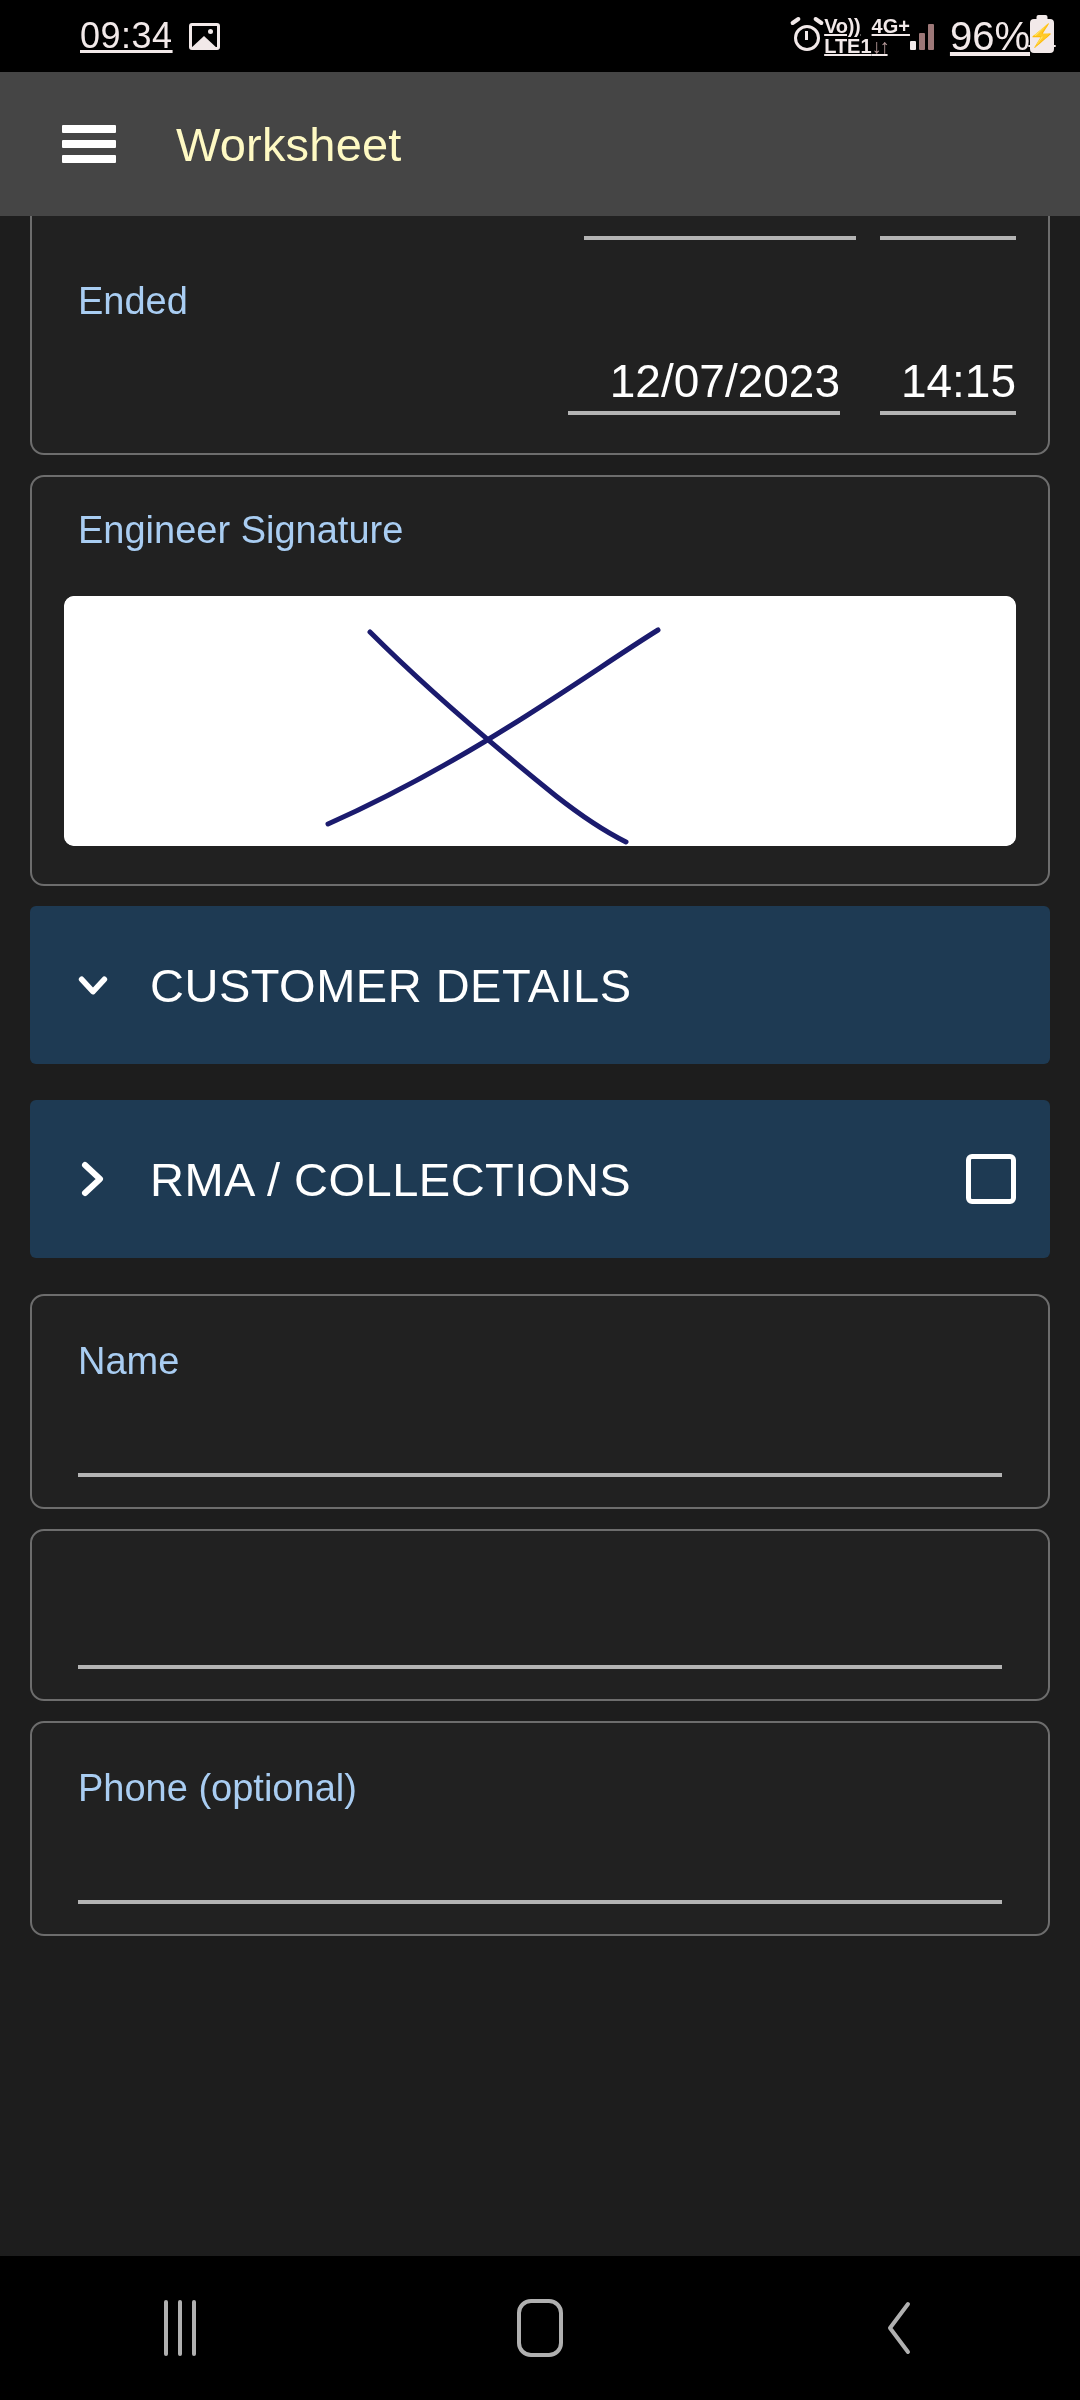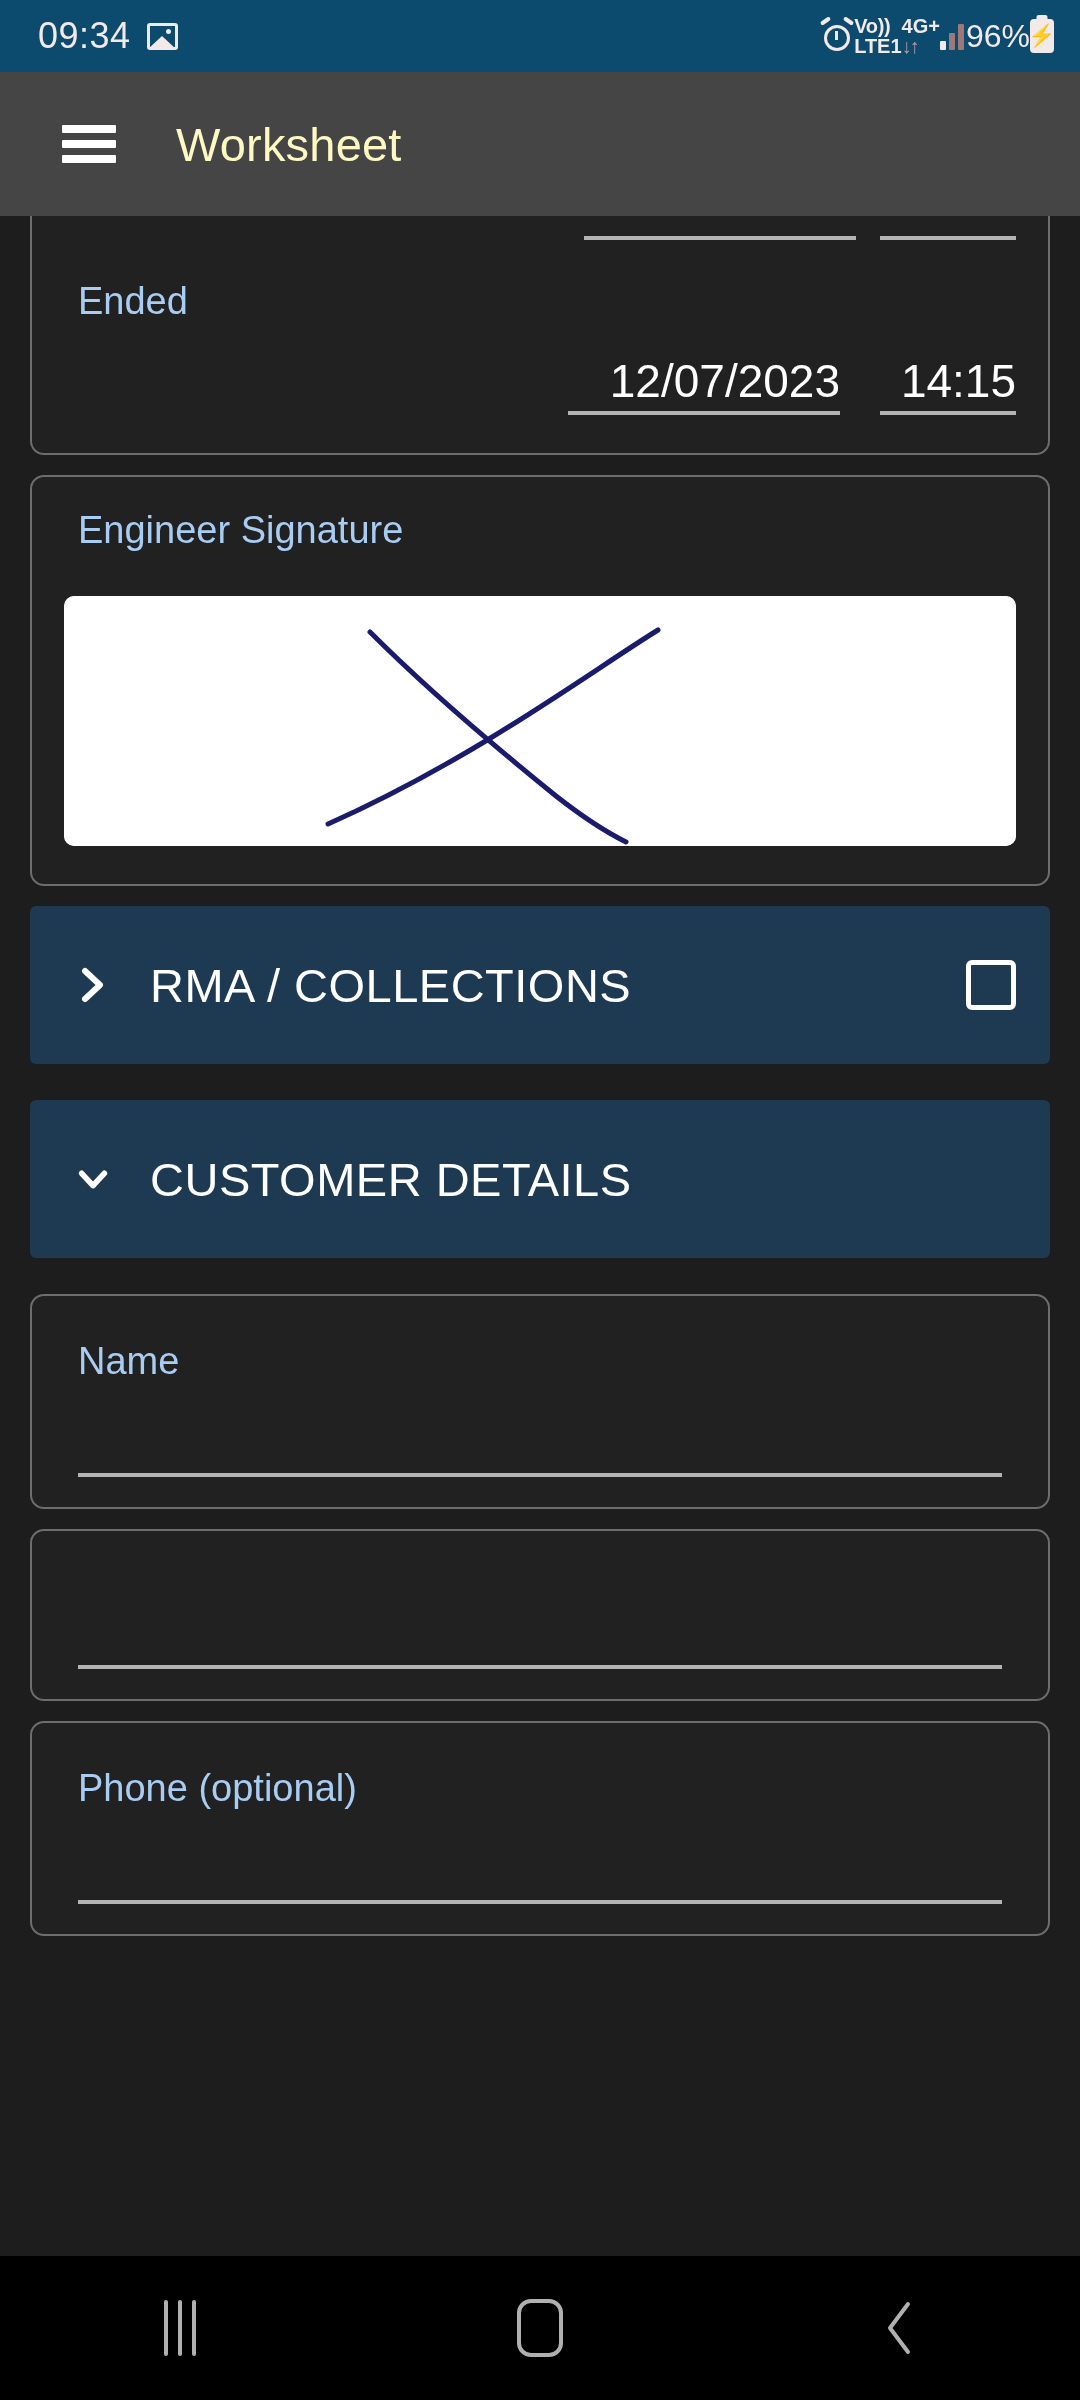--- a/index.html
+++ b/index.html
@@ -6,23 +6,23 @@
   html, body {
     width:1080px; height:2400px;
     background:#1d1d1d;
     font-family:"Liberation Sans", sans-serif;
     overflow:hidden;
   }
   #screen { position:relative; width:1080px; height:2400px; display:flex; flex-direction:column; }
 
   
   .status-bar {
-    height:72px; background:#0c4a6e; color:#f2e9e9;
+    height:72px; background:#000000; color:#f2e9e9;
     display:flex; align-items:center; justify-content:space-between;
-    padding:0 26px 0 38px; flex:0 0 72px;
+    padding:0 26px 0 80px; flex:0 0 72px;text-decoration:underline;
   }
   .sb-left { display:flex; align-items:center; gap:16px; }
   .sb-clock { font-size:36px; letter-spacing:0.5px; font-weight:400; }
   .sb-right { display:flex; align-items:center; }
   .icon-img {
     width:31px; height:27px; border:3px solid #f2e9e9; border-radius:3px;
     position:relative; overflow:hidden;
   }
   .icon-img::before {
     content:""; position:absolute; left:-2px; bottom:-2px;
@@ -49,21 +49,21 @@
   .volte { display:flex; flex-direction:column; line-height:1.0; font-size:20px; font-weight:700; }
   .volte span:first-child { letter-spacing:-0.3px; }
   .net { display:flex; align-items:center; gap:4px; }
   .net-col { display:flex; flex-direction:column; line-height:1.0; font-size:20px; font-weight:700; }
   .net-arrows { font-size:20px; letter-spacing:-2px; color:#b59a9a; }
   .bars { display:flex; align-items:flex-end; gap:3px; height:28px; }
   .bars i { width:6px; background:#f2e9e9; border-radius:1px; display:block; }
   .bars i:nth-child(1){ height:9px; }
   .bars i:nth-child(2){ height:17px; background:#9d7878; }
   .bars i:nth-child(3){ height:26px; background:#9d7878; }
-  .sb-batt-text { font-size:32px; font-weight:400; margin-left:2px;text-align:right; }
+  .sb-batt-text { font-size:40px; font-weight:400; margin-left:16px;text-align:right; }
   .batt {
     width:24px; height:34px; border:3px solid #f2e9e9; border-radius:4px;
     position:relative; background:#f2e9e9; display:flex; align-items:center; justify-content:center;
   }
   .batt::before {
     content:""; position:absolute; top:-7px; left:50%; transform:translateX(-50%);
     width:11px; height:5px; background:#f2e9e9; border-radius:2px 2px 0 0;
   }
   .batt .bolt { color:#330404; font-size:22px; line-height:1; font-weight:700; }
 
@@ -222,37 +222,37 @@
       <div class="sign-label field-label">Engineer Signature</div>
       <svg class="sign-pad" viewBox="0 0 952 250" preserveAspectRatio="none">
         <rect x="0" y="0" width="952" height="250" rx="10" fill="#ffffff"></rect>
         <path d="M 306 36 C 360 90 430 150 492 200 C 520 222 546 238 562 246" stroke="#1b1b6e" stroke-width="5" fill="none" stroke-linecap="round"></path>
         <path d="M 264 228 C 300 212 360 182 420 146 C 490 104 552 60 594 34" stroke="#1b1b6e" stroke-width="5" fill="none" stroke-linecap="round"></path>
       </svg>
     </div>
 
     <div class="section-header">
       <span class="chev">
+        <svg width="36" height="28" viewBox="0 0 36 28">
+          <polyline points="6,8 18,21 30,8" fill="none" stroke="#ffffff" stroke-width="6" stroke-linecap="round" stroke-linejoin="round"></polyline>
+        </svg>
+      </span>
+      <span class="section-title">CUSTOMER DETAILS</span>
+    </div>
+
+    <div class="section-header">
+      <span class="chev">
         <svg width="28" height="40" viewBox="0 0 28 40">
           <polyline points="6,6 21,20 6,34" fill="none" stroke="#ffffff" stroke-width="6" stroke-linecap="round" stroke-linejoin="round"></polyline>
         </svg>
       </span>
       <span class="section-title">RMA / COLLECTIONS</span>
       <span class="check-box"></span>
     </div>
 
-    <div class="section-header">
-      <span class="chev">
-        <svg width="36" height="28" viewBox="0 0 36 28">
-          <polyline points="6,8 18,21 30,8" fill="none" stroke="#ffffff" stroke-width="6" stroke-linecap="round" stroke-linejoin="round"></polyline>
-        </svg>
-      </span>
-      <span class="section-title">CUSTOMER DETAILS</span>
-    </div>
-
     <div class="card card-input">
       <span class="field-label">Name</span>
       <div class="input-line"></div>
     </div>
 
     <div class="card card-input">
       <div class="input-line"></div>
     </div>
 
     <div class="card card-input last">

